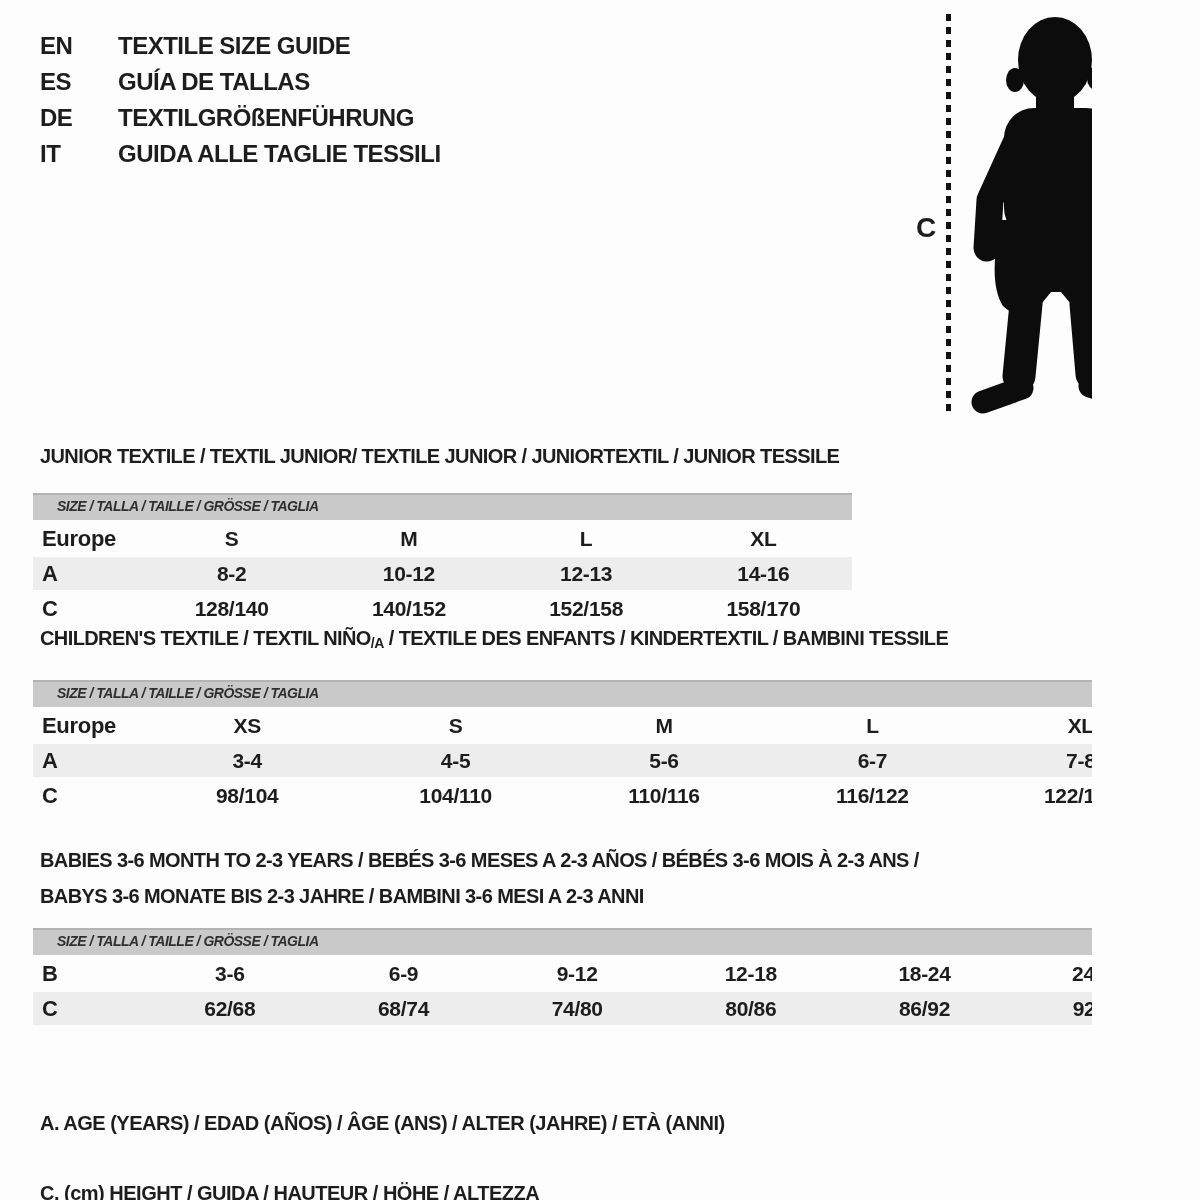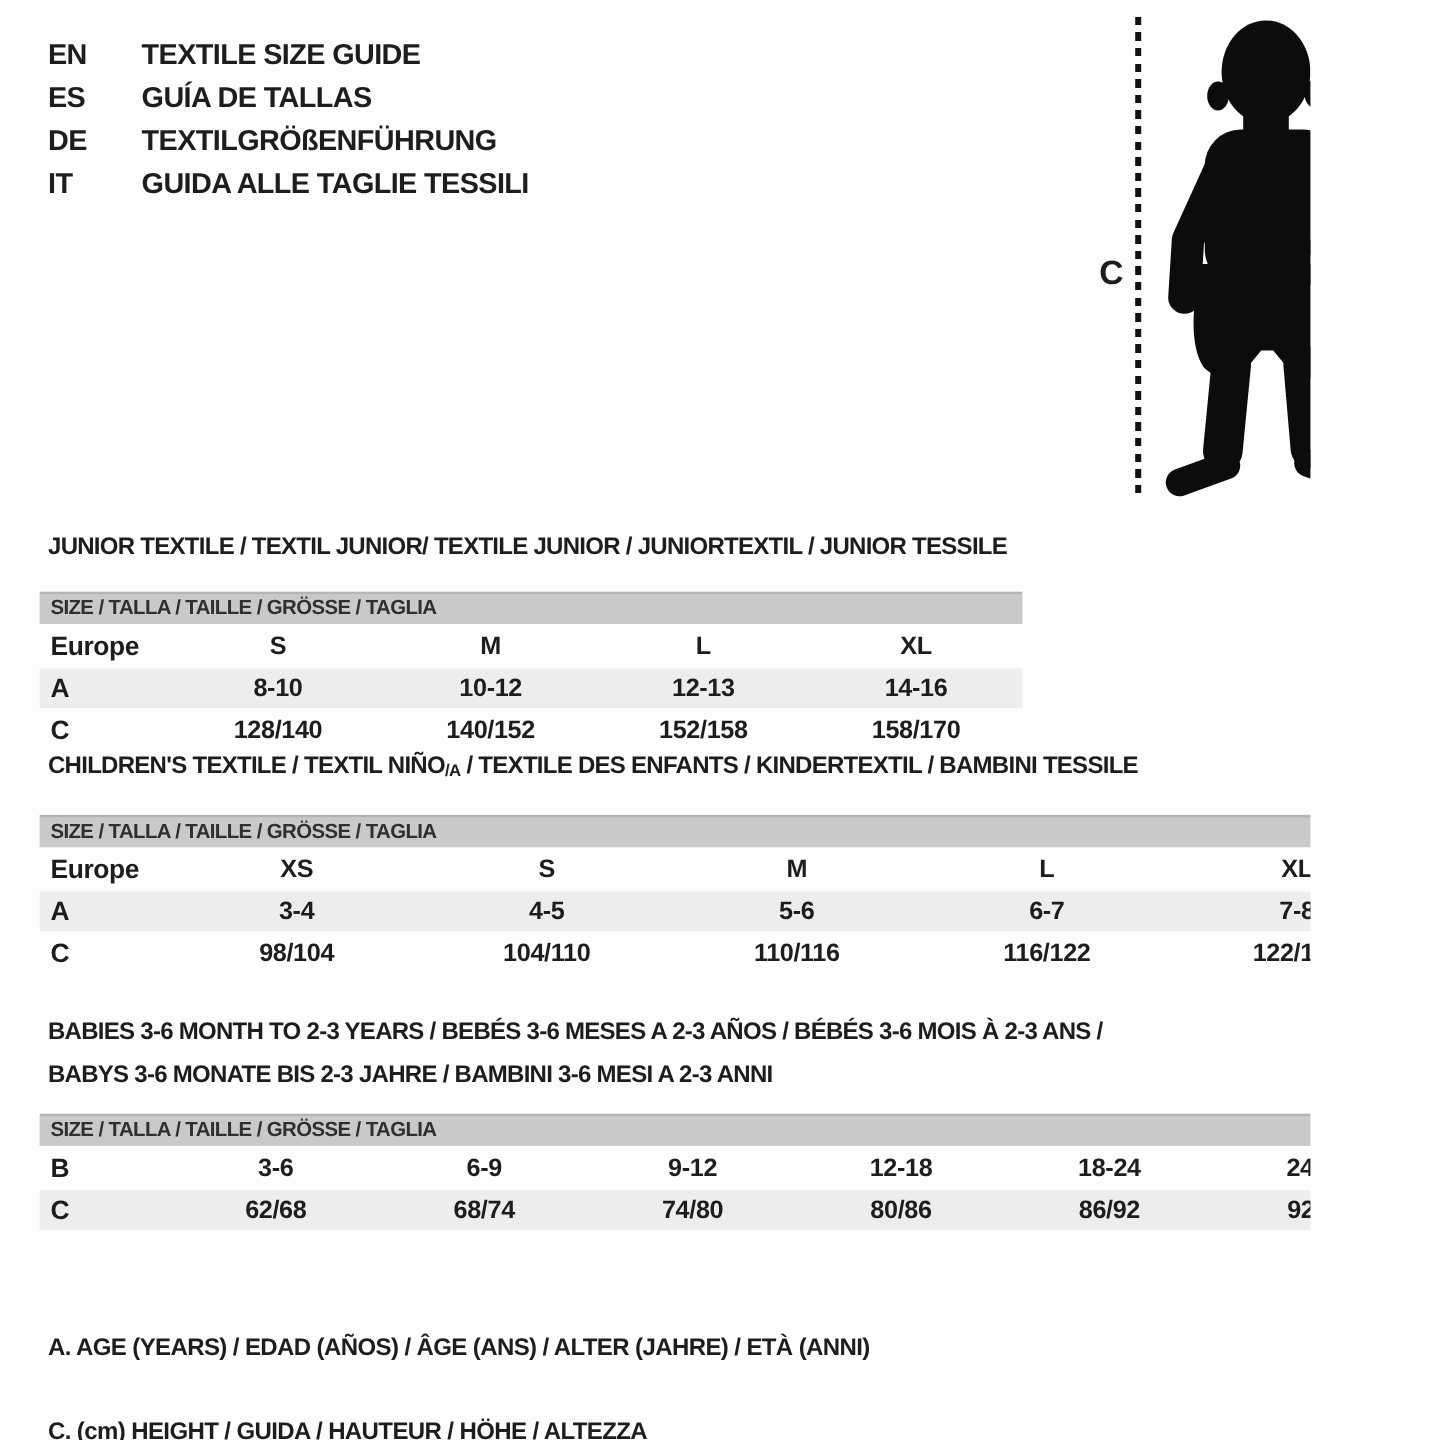--- a/index.html
+++ b/index.html
@@ -27,22 +27,22 @@
   .table-sec{position:absolute;left:33px;}
   .sec-junior{top:445px;width:819px;}
   .sec-children{top:627px;width:1152px;}
   .sec-babies{top:849px;width:1152px;}
   .tbl-title{font-weight:bold;font-size:20px;line-height:22px;letter-spacing:-0.6px;white-space:nowrap;padding-left:7px;}
   .subtxt{font-size:14px;vertical-align:-3px;letter-spacing:-0.5px;}
   .b-line2{margin-top:14px;}
   .tbl{margin-top:26px;}
   .sec-babies .tbl{margin-top:21px;}
   .tbl-head{height:27px;line-height:27px;background:var(--header-bar,#c9c9c9);color:var(--bar-text,#2f2f2f);
-    font-weight:bold;font-size:17px;padding-left:9px;letter-spacing:-0.5px;
-    box-shadow:inset 0 2px 0 rgba(0,0,0,.10);}
+    font-weight:bold;font-size:14px;padding-left:24px;letter-spacing:-0.5px;
+    box-shadow:inset 0 2px 0 rgba(0,0,0,.10);font-style:italic;}
   .tbl-row{display:grid;margin-top:2px;height:33px;align-items:center;font-weight:bold;font-size:21px;letter-spacing:-0.3px;}
   .tbl-row.shaded{background:var(--row-shaded,#ededed);}
   .cell{text-align:center;}
   .cell.label{text-align:left;padding-left:9px;font-size:22px;}
 
   
   .legend{position:absolute;left:40px;top:1068px;font-weight:bold;font-size:20px;letter-spacing:-0.5px;}
   .legend-line{line-height:30px;white-space:nowrap;margin-top:40px;}
 </style>
 </head>
@@ -98,21 +98,21 @@
         <div class="tbl-head">SIZE / TALLA / TAILLE / GRÖSSE / TAGLIA</div>
         <div class="tbl-row" style="grid-template-columns: 110px repeat(4, 1fr);">
           <div class="cell label">Europe</div>
           <div class="cell">S</div>
           <div class="cell">M</div>
           <div class="cell">L</div>
           <div class="cell">XL</div>
         </div>
         <div class="tbl-row shaded" style="grid-template-columns: 110px repeat(4, 1fr);">
           <div class="cell label">A</div>
-          <div class="cell">8-10</div>
+          <div class="cell">8-2</div>
           <div class="cell">10-12</div>
           <div class="cell">12-13</div>
           <div class="cell">14-16</div>
         </div>
         <div class="tbl-row" style="grid-template-columns: 110px repeat(4, 1fr);">
           <div class="cell label">C</div>
           <div class="cell">128/140</div>
           <div class="cell">140/152</div>
           <div class="cell">152/158</div>
           <div class="cell">158/170</div>

